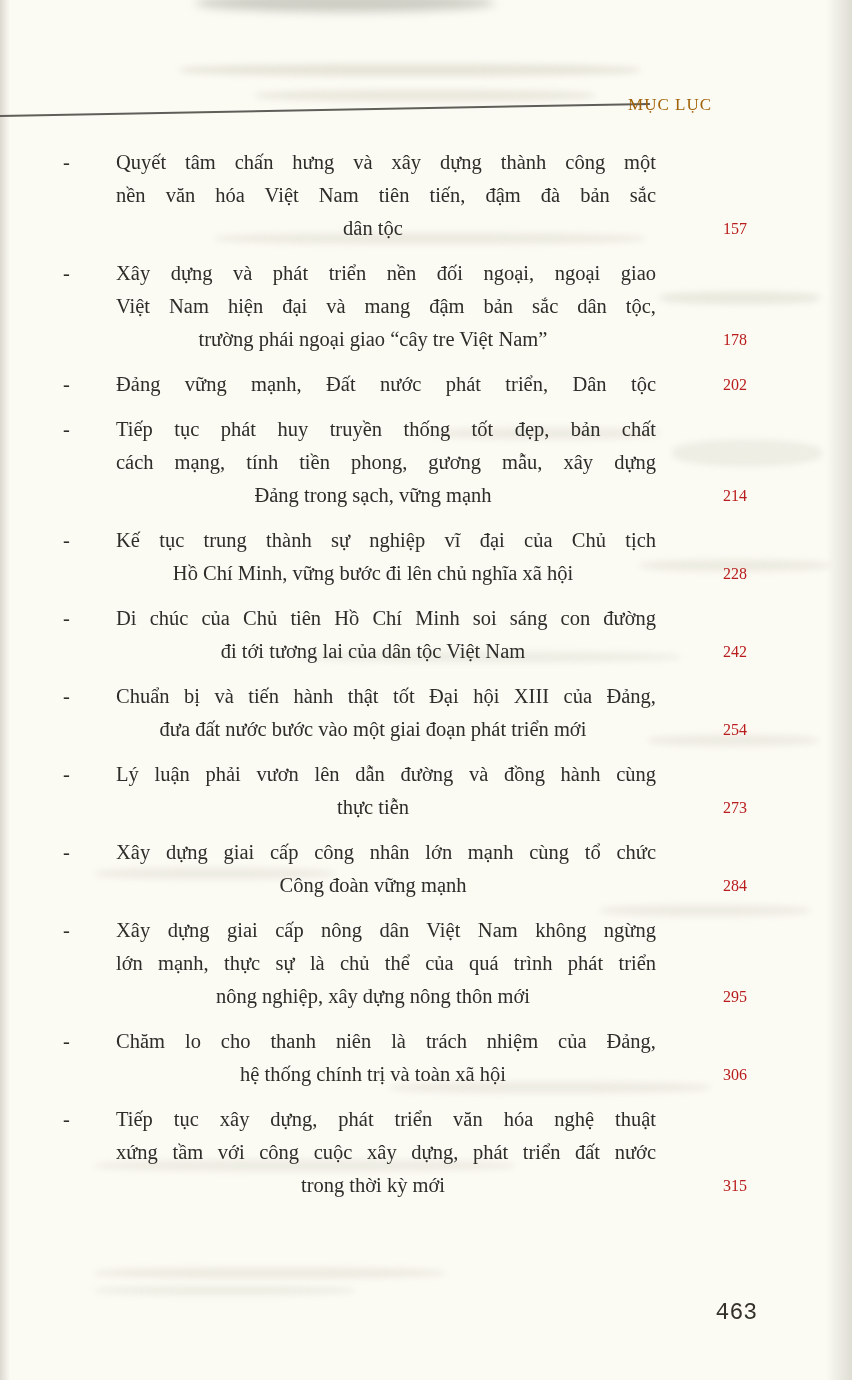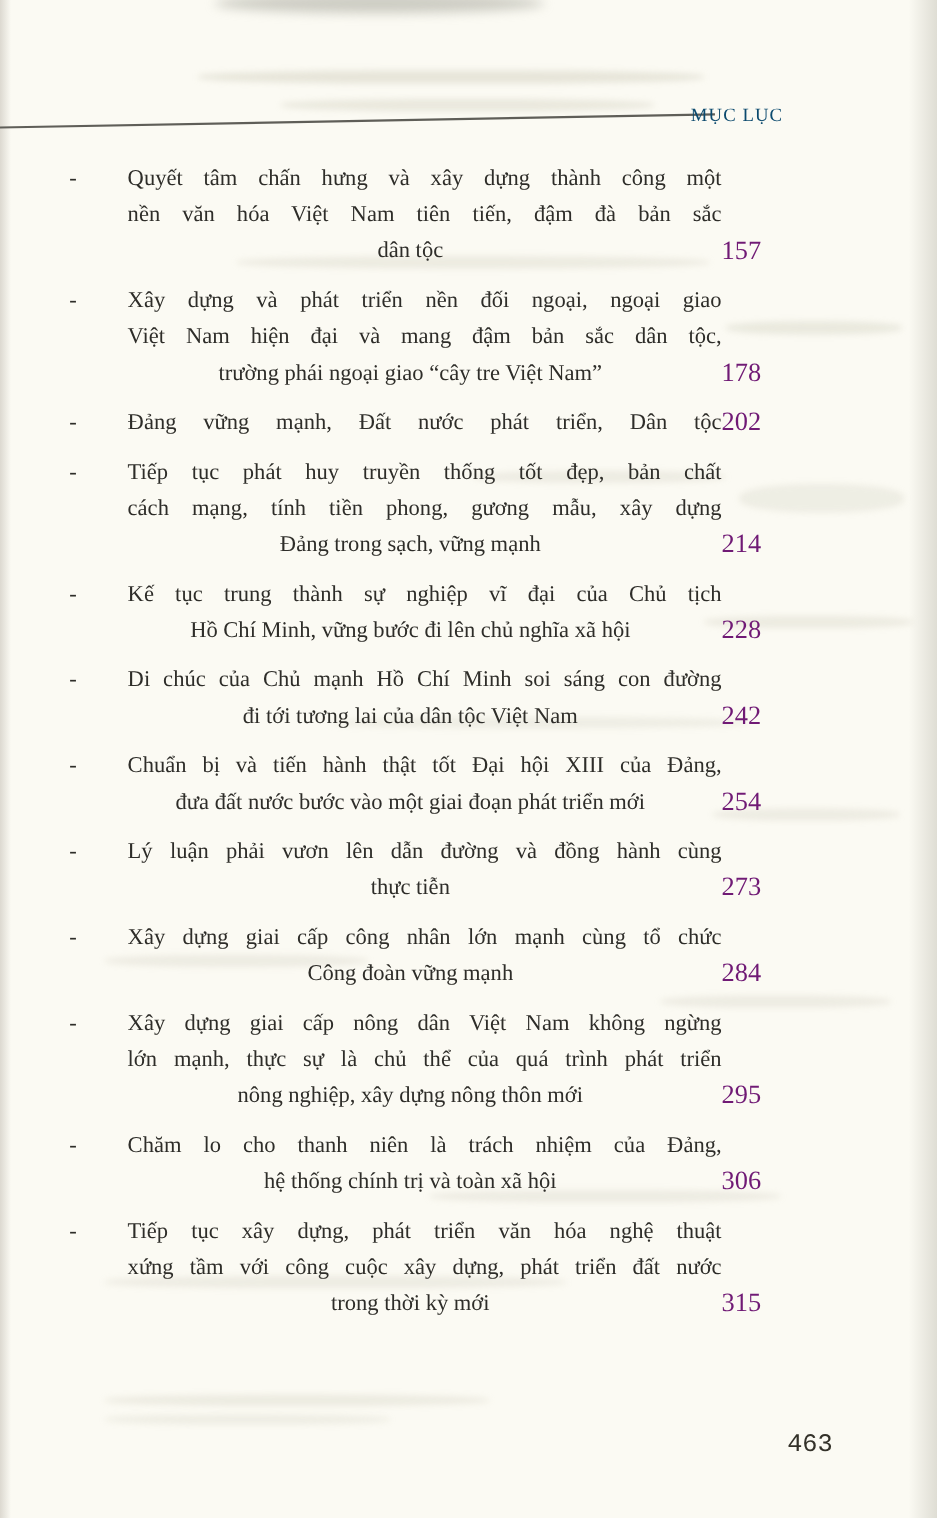--- a/index.html
+++ b/index.html
@@ -44,21 +44,21 @@
     left: -4px; top: 109px;
     width: 654px; height: 2px;
     background: #5f5e58;
     transform: rotate(-1.05deg);
   }
   .header-title {
     position: absolute;
     top: 95px; right: 140px;
     font-size: 17px;
     letter-spacing: 1px;
-    color: #0c4a6e;
+    color: #a16207;
   }
 
   
   .toc-list {
     position: absolute;
     left: 63px; top: 146px;
     width: 684px;
   }
   .toc-entry {
     display: flex;
@@ -79,24 +79,24 @@
     line-height: 33px;
   }
   .toc-line { text-align: center; }
   .toc-line.fill {
     text-align: justify;
     text-align-last: justify;
     margin-left: 26px;
   }
   .toc-page {
     flex: 1 1 auto;
-    text-align: left;
-    font-size: 24px;
+    text-align: right;
+    font-size: 16px;
     line-height: 33px;
-    color: #701a75;
+    color: #b91c1c;
   }
 
   
   .folio {
     position: absolute;
     top: 1300px; right: 95px;
     font-size: 23px;
     color: #333129;
     font-family: Liberation Mono, monospace;
   }
@@ -171,21 +171,21 @@
     <div class="toc-title">
         <div class="toc-line fill">Kế tục trung thành sự nghiệp vĩ đại của Chủ tịch</div>
         <div class="toc-line">Hồ Chí Minh, vững bước đi lên chủ nghĩa xã hội</div>
       </div>
     <div class="toc-page">228</div>
   </div>
 
   <div class="toc-entry">
     <span class="toc-dash">-</span>
     <div class="toc-title">
-        <div class="toc-line fill">Di chúc của Chủ mạnh Hồ Chí Minh soi sáng con đường</div>
+        <div class="toc-line fill">Di chúc của Chủ tiên Hồ Chí Minh soi sáng con đường</div>
         <div class="toc-line">đi tới tương lai của dân tộc Việt Nam</div>
       </div>
     <div class="toc-page">242</div>
   </div>
 
   <div class="toc-entry">
     <span class="toc-dash">-</span>
     <div class="toc-title">
         <div class="toc-line fill">Chuẩn bị và tiến hành thật tốt Đại hội XIII của Đảng,</div>
         <div class="toc-line">đưa đất nước bước vào một giai đoạn phát triển mới</div>

